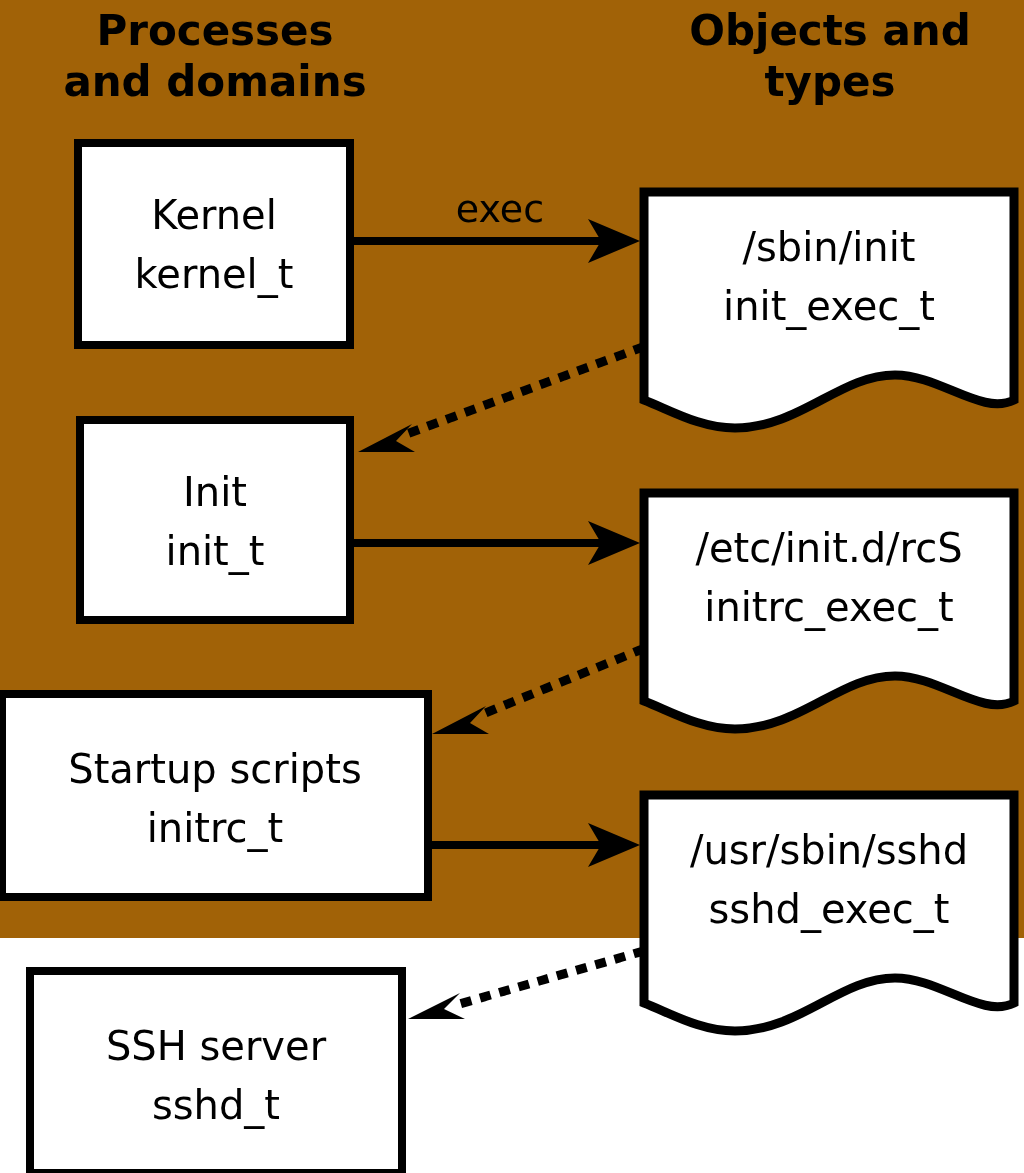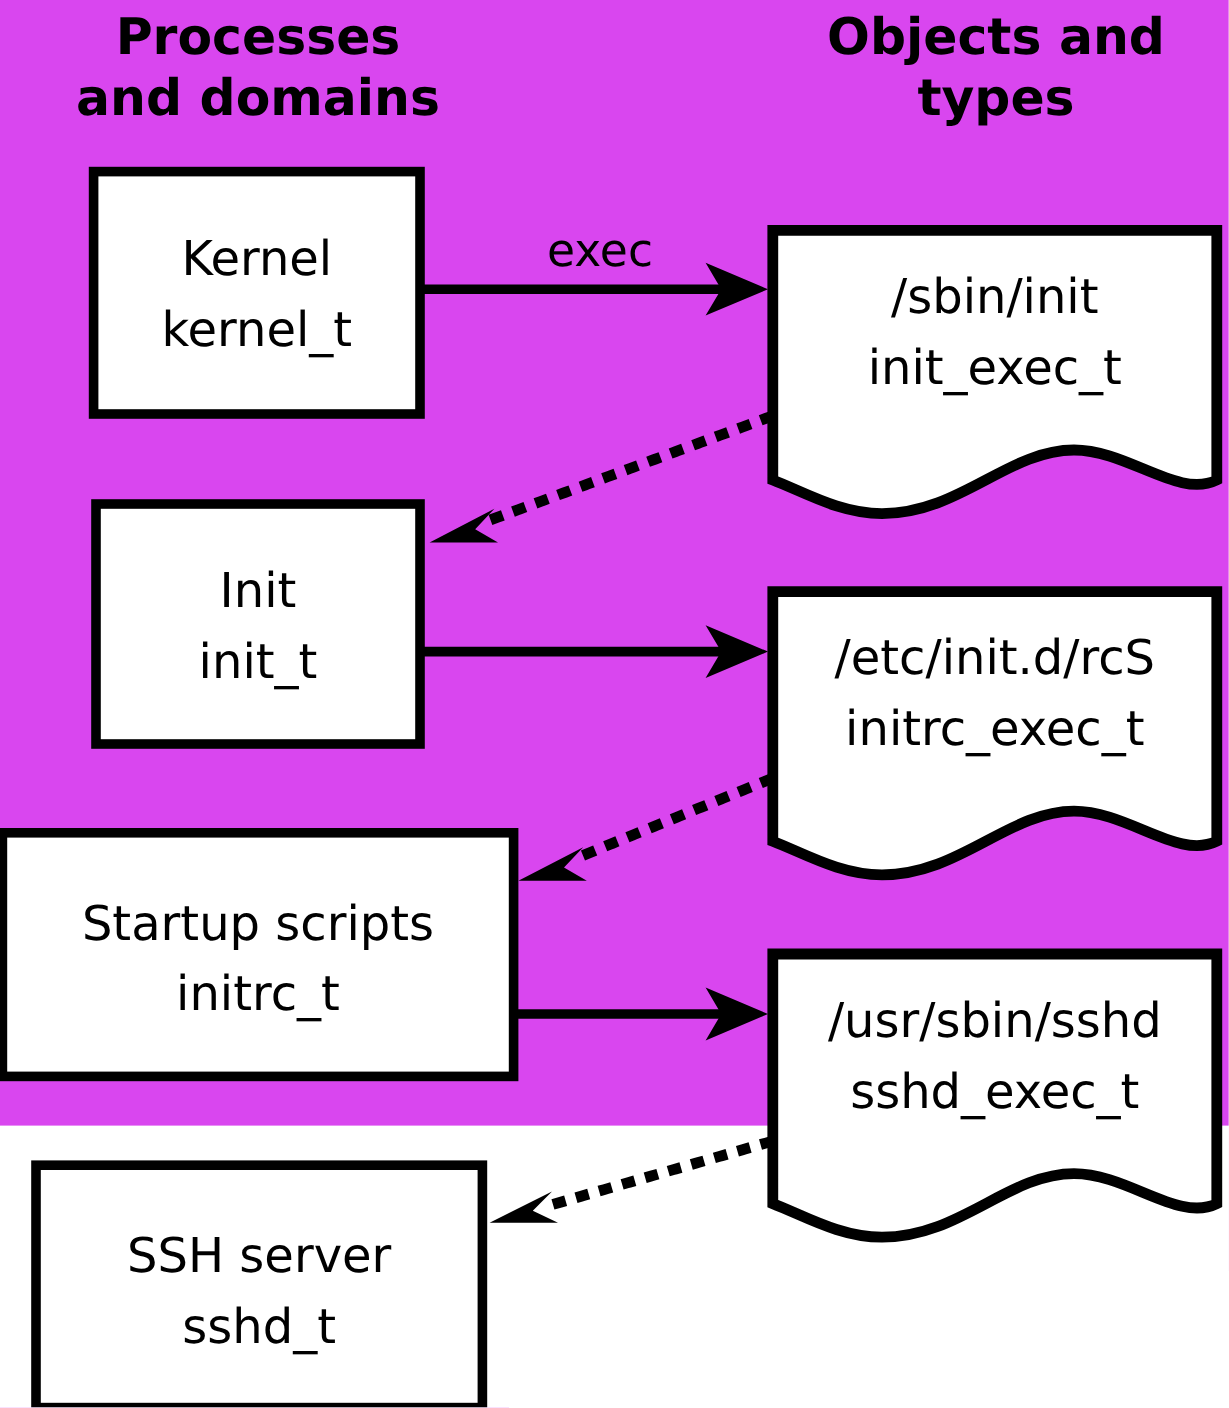--- a/index.html
+++ b/index.html
@@ -10,21 +10,21 @@
   body {
     width: 1024px;
     height: 1173px;
     overflow: hidden;
     font-family: "DejaVu Sans", sans-serif;
   }
   #diagram-root {
     position: relative;
     width: 1024px;
     height: 938px;
-    background: #d946ef;
+    background: #a16207;
   }
   svg.canvas {
     display: block;
     width: 1024px;
     height: 1173px;
   }
   .col-header {
     font-family: "DejaVu Sans", sans-serif;
     font-weight: bold;
     font-size: 42px;

